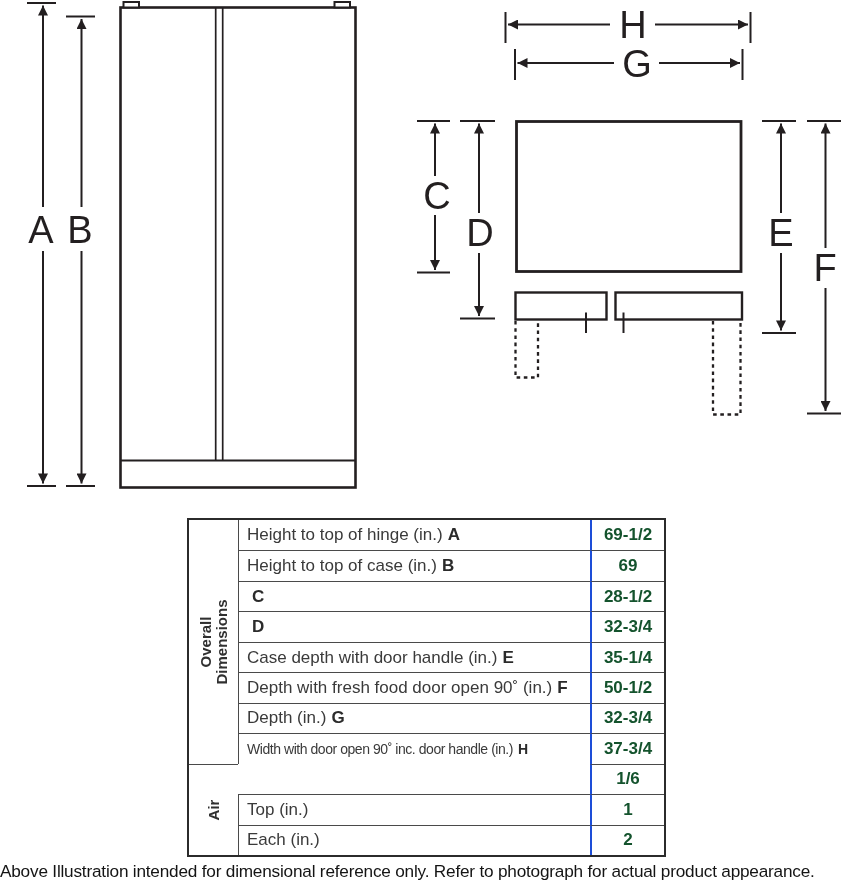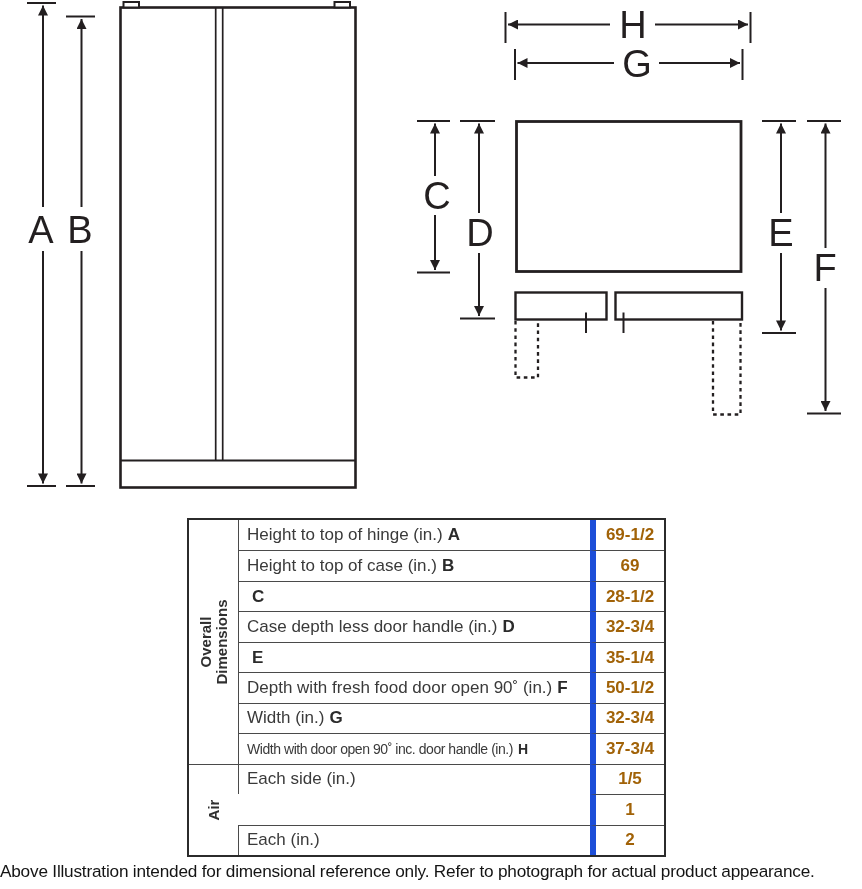--- a/index.html
+++ b/index.html
@@ -28,21 +28,21 @@
     background:#fff;
   }
   .dim-table .cell{
     display:flex;align-items:center;
     box-sizing:border-box;
     font-size:17px;
     color:#3a3a3a;
     overflow:hidden;
   }
   .cell.desc{grid-column:2;padding-left:8px;border-left:1px solid #4a4a4a;white-space:nowrap;}
-  .cell.val{grid-column:3;justify-content:center;border-left:6px solid #1d4ed8;font-weight:bold;color:#a16207;}
+  .cell.val{grid-column:3;justify-content:center;border-left:2px solid #1d4ed8;font-weight:bold;color:#14532d;}
   .bt{border-top:1px solid #4a4a4a;text-align:right;}
   .cell.desc b{margin-left:5px;color:#2b2b2b;}
   .cell.desc.tight{font-size:14px;letter-spacing:-0.45px;}
   .group-cell{
     grid-column:1;position:relative;box-sizing:border-box;
   }
   .group-cell.air{border-top:1px solid #4a4a4a;}
   .group-label{
     position:absolute;top:50%;left:50%;
     transform:translate(-50%,-50%) rotate(-90deg);
@@ -168,53 +168,53 @@
       <b>B</b>
     </div>
   <div class="cell val bt" style="grid-row:2">69</div>
 
   <div class="cell desc bt" style="grid-row:3">
       <b>C</b>
     </div>
   <div class="cell val bt" style="grid-row:3">28-1/2</div>
 
   <div class="cell desc bt" style="grid-row:4">
-      <span>Case depth less door handle (in.)</span>
       <b>D</b>
     </div>
   <div class="cell val bt" style="grid-row:4">32-3/4</div>
 
   <div class="cell desc bt" style="grid-row:5">
+      <span>Case depth with door handle (in.)</span>
       <b>E</b>
     </div>
   <div class="cell val bt" style="grid-row:5">35-1/4</div>
 
   <div class="cell desc bt" style="grid-row:6">
       <span>Depth with fresh food door open 90˚ (in.)</span>
       <b>F</b>
     </div>
   <div class="cell val bt" style="grid-row:6">50-1/2</div>
 
   <div class="cell desc bt" style="grid-row:7">
-      <span>Width (in.)</span>
+      <span>Depth (in.)</span>
       <b>G</b>
     </div>
   <div class="cell val bt" style="grid-row:7">32-3/4</div>
 
   <div class="cell desc bt tight" style="grid-row:8">
       <span>Width with door open 90˚ inc. door handle (in.)</span>
       <b>H</b>
     </div>
   <div class="cell val bt" style="grid-row:8">37-3/4</div>
 
-  <div class="cell desc bt" style="grid-row:9">
-      <span>Each side (in.)</span>
-    </div>
-  <div class="cell val bt" style="grid-row:9">1/5</div>
-
+  <div class="cell val bt" style="grid-row:9">1/6</div>
+
+  <div class="cell desc bt" style="grid-row:10">
+      <span>Top (in.)</span>
+    </div>
   <div class="cell val bt" style="grid-row:10">1</div>
 
   <div class="cell desc bt" style="grid-row:11">
       <span>Each (in.)</span>
     </div>
   <div class="cell val bt" style="grid-row:11">2</div>
 </div>
 
 
 <div class="footer-note">Above Illustration intended for dimensional reference only. Refer to photograph for actual product appearance.</div>

